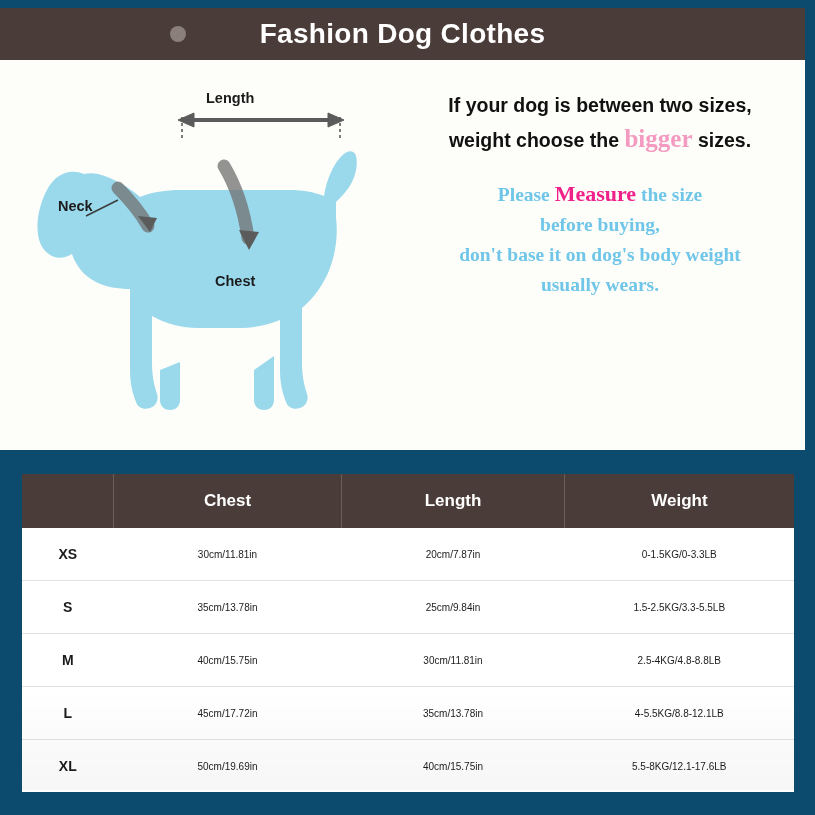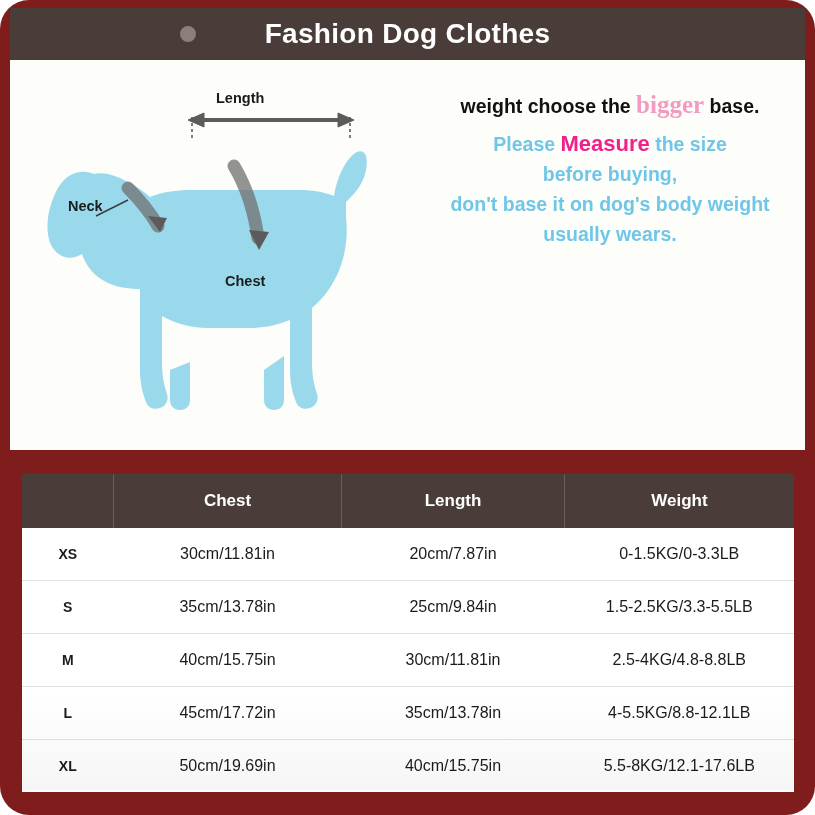--- a/index.html
+++ b/index.html
@@ -10,24 +10,23 @@
   body {
     width: 815px;
     height: 815px;
     font-family: "Liberation Sans", sans-serif;
     overflow: hidden;
   }
   #page {
     position: relative;
     width: 815px;
     height: 815px;
-    background: #7f1d1d;
+    background: #0c4a6e;
     box-sizing: border-box;
-    padding: 8px 10px 10px 10px;
-    border-radius: 29px;
+    padding: 8px 10px 10px 0;
   }
   
   .header {
     position: relative;
     height: 52px;
     background: #4a3c38;
     display: flex;
     align-items: center;
     justify-content: center;
   }
@@ -78,25 +77,26 @@
     line-height: 34px;
     white-space: nowrap;
   }
   .bigger {
     color: #f49ac1;
     font-size: 25px;
     font-weight: bold;
     font-family: Liberation Serif, serif;
   }
   .blue-block {
-    margin-top: 6px;
+    margin-top: 22px;
     color: #6fc6e8;
     font-size: 19.5px;
     font-weight: bold;
     line-height: 30px;
+    font-family: Liberation Serif, serif;
   }
   .measure {
     color: #f0218a;
     font-size: 22px;
     font-weight: bold;
   }
 
   
   .table {
     position: absolute;
@@ -117,21 +117,21 @@
   }
   .table th.corner {
     border-left: none;
   }
   .table th:last-child {
     border-right: none;
   }
   .table td {
     height: 50px;
     text-align: center;
-    font-size: 16px;
+    font-size: 10px;
     color: #1b1b1b;
     border-bottom: 1px solid #e2e2e2;
     background: #ffffff;
   }
   .table td.size-col {
     font-weight: bold;
     font-size: 14px;
     width: 100px;
   }
   .table tbody tr:last-child td {
@@ -234,22 +234,23 @@
         <line x1="76" y1="146" x2="108" y2="130" stroke="#3a3a3a" stroke-width="1.4"></line>
       </svg>
 
       
       <div style="position:absolute; left:196px; top:20px; font-size:14.5px; font-weight:bold; color:#1b1b1b;">Length</div>
       <div style="position:absolute; left:48px; top:128px; font-size:14.5px; font-weight:bold; color:#1b1b1b;">Neck</div>
       <div style="position:absolute; left:205px; top:203px; font-size:14.5px; font-weight:bold; color:#1b1b1b;">Chest</div>
     </div>
 
     <div class="right-text">
+      <div class="line-1">If your dog is between two sizes,</div>
       <div class="line-1">
-        <span>weight choose the </span><span class="bigger">bigger</span><span> base.</span>
+        <span>weight choose the </span><span class="bigger">bigger</span><span> sizes.</span>
       </div>
 
       <div class="blue-block">
         <div>
           <span>Please </span><span class="measure">Measure</span><span> the size</span>
         </div>
         <div>before buying,</div>
         <div>don't base it on dog's body weight</div>
         <div>usually wears.</div>
       </div>

